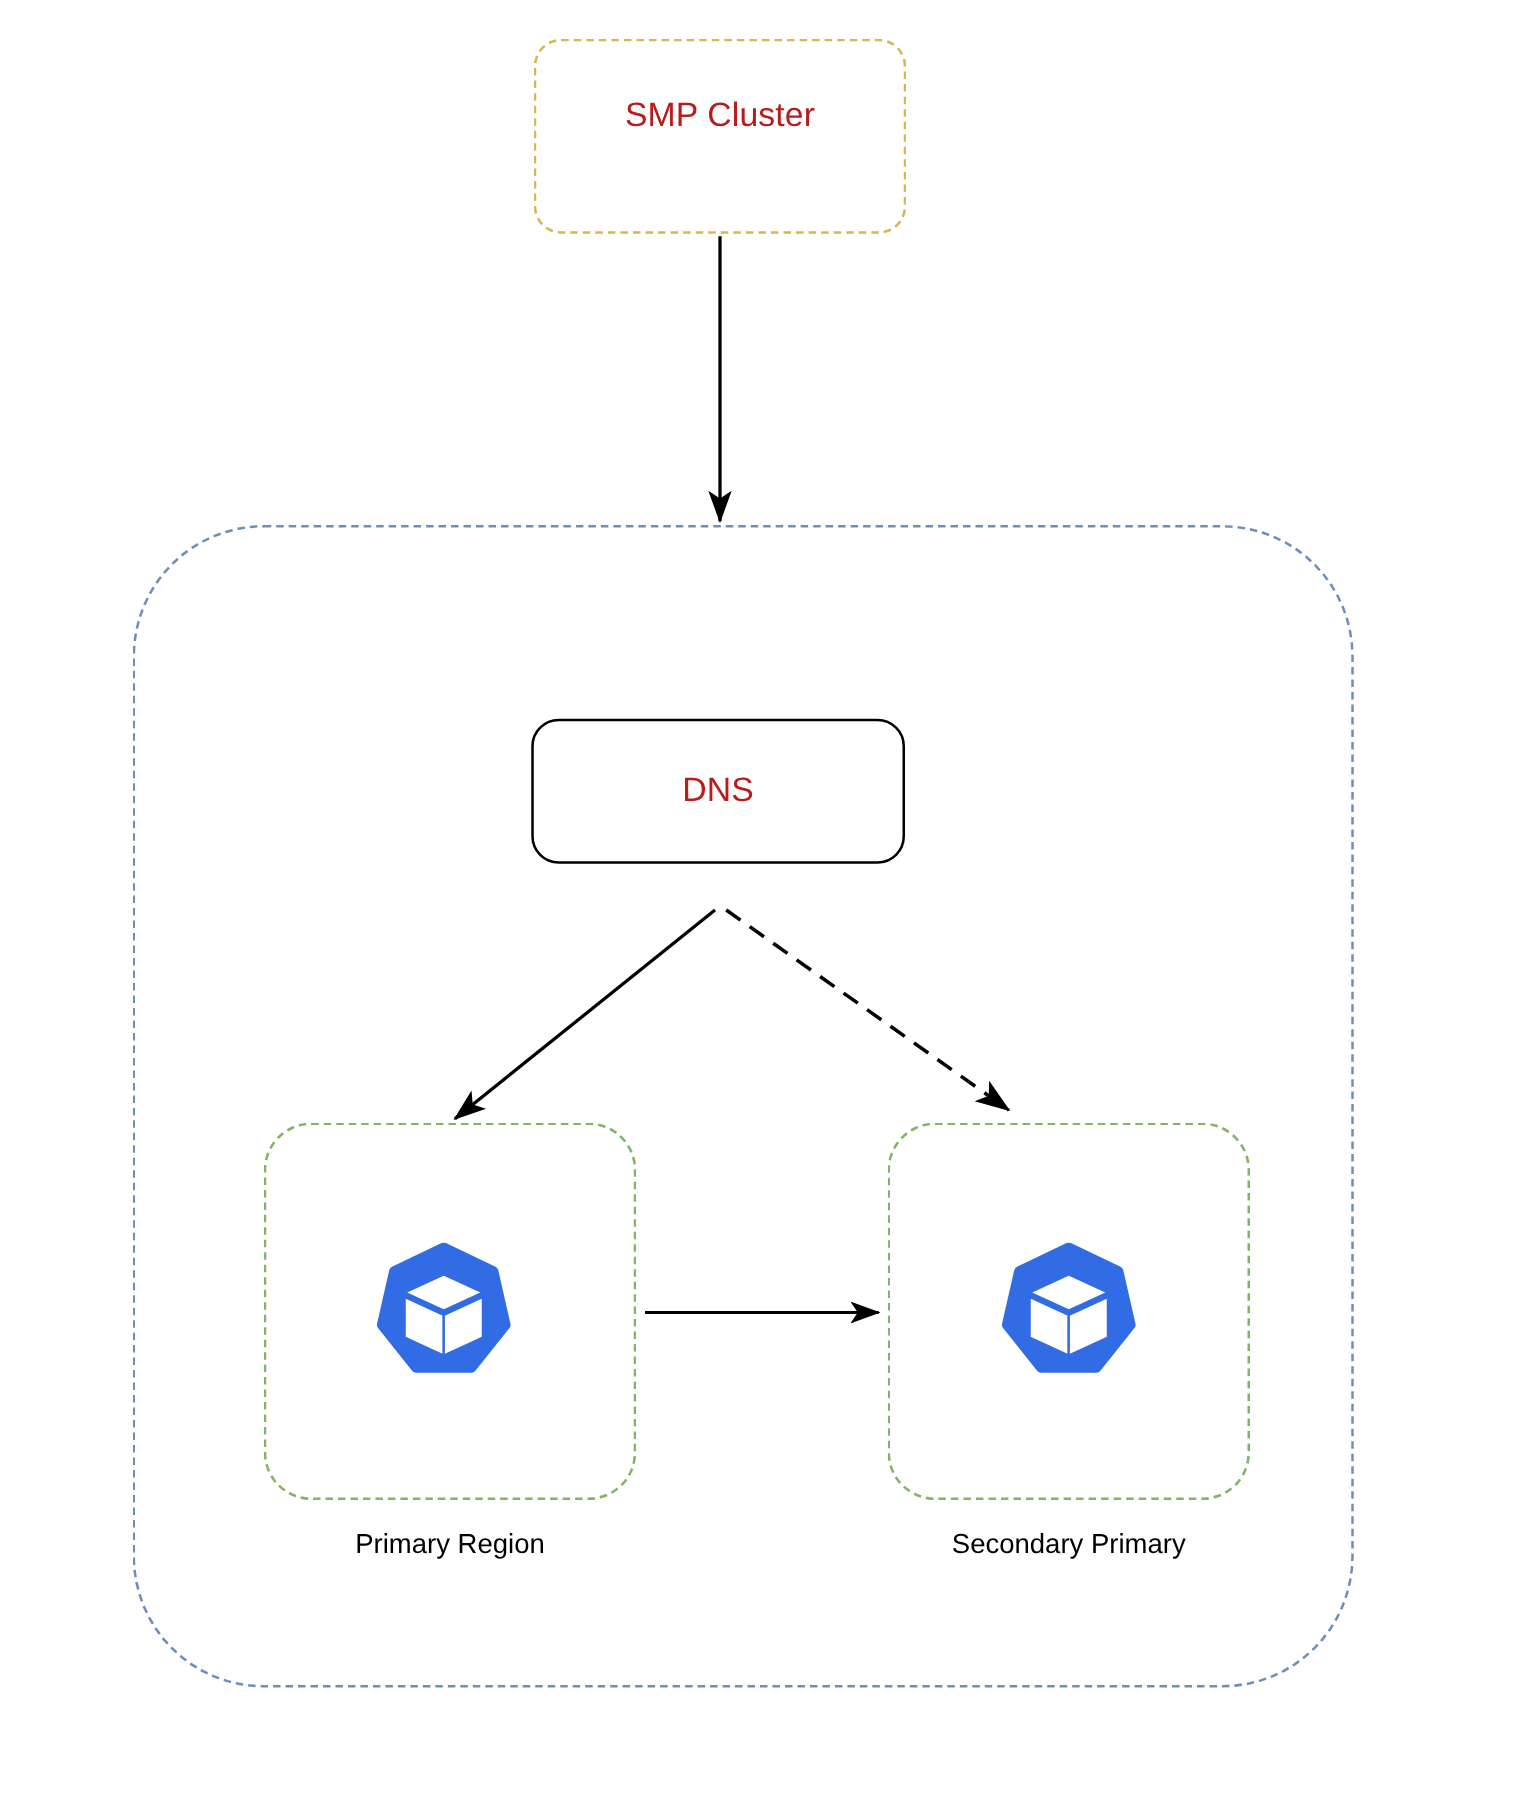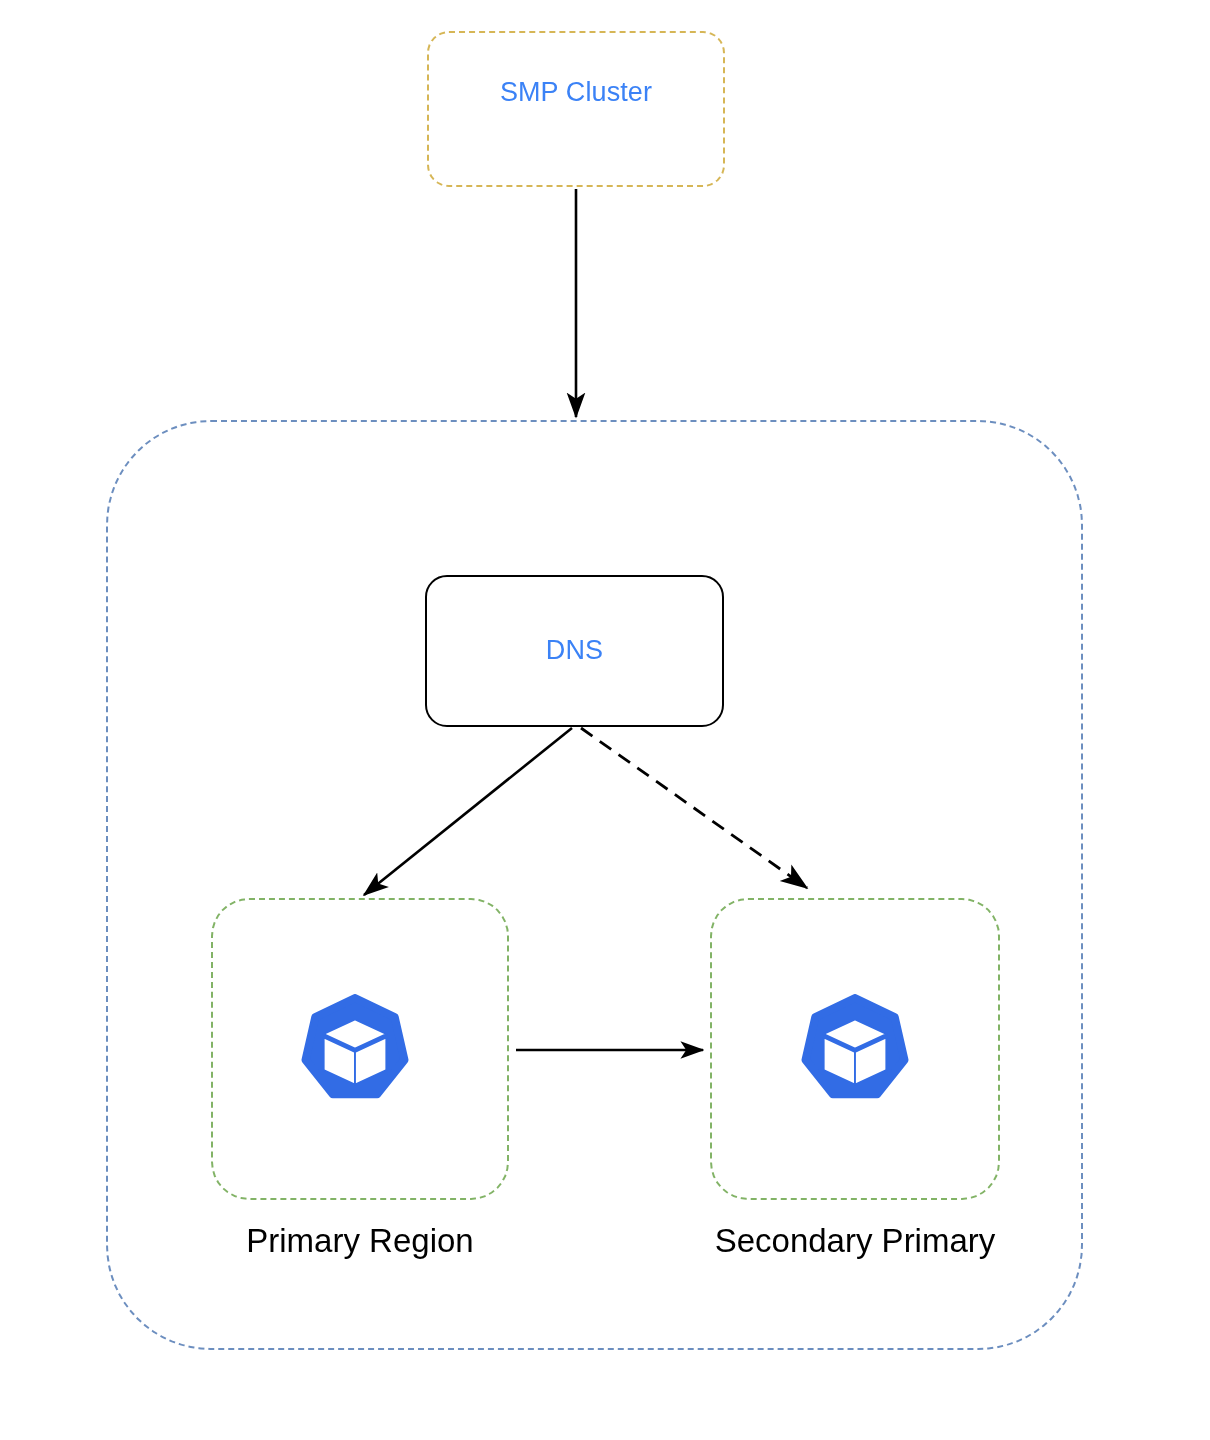--- a/index.html
+++ b/index.html
@@ -22,21 +22,21 @@
   .node {
     position: absolute;
     box-sizing: border-box;
     display: flex;
     align-items: center;
     justify-content: center;
     background: #ffffff;
   }
   .node-label {
     font-size: 27px;
-    color: #3b82f6;
+    color: #b91c1c;
     line-height: 1.1;
     text-align: left;
     letter-spacing: 0.1px;
     white-space: nowrap;
   }
 
   
   #smp-cluster {
     left: 427px;
     top: 31px;
@@ -56,21 +56,21 @@
     border: 2px dashed #6c8ebf;
     border-radius: 105px;
     background: transparent;
   }
 
   
   #dns-node {
     left: 425px;
     top: 575px;
     width: 299px;
-    height: 152px;
+    height: 116px;
     border: 2.2px solid #000000;
     border-radius: 22px;
   }
 
   
   .region-box {
     position: absolute;
     box-sizing: border-box;
     border: 2.4px dashed #82b366;
     border-radius: 38px;
@@ -94,21 +94,21 @@
     position: absolute;
     width: 116px;
     height: 116px;
   }
   #primary-k8s-logo { left: 297px; top: 994px; }
   #secondary-k8s-logo { left: 797px; top: 994px; }
 
   
   .region-caption {
     position: absolute;
-    font-size: 33px;
+    font-size: 22px;
     color: #000000;
     text-align: center;
     white-space: nowrap;
   }
   #primary-region-label { left: 211px; top: 1222px; width: 298px; }
   #secondary-region-label { left: 705px; top: 1222px; width: 300px; }
 
   
   #edge-layer {
     position: absolute;

